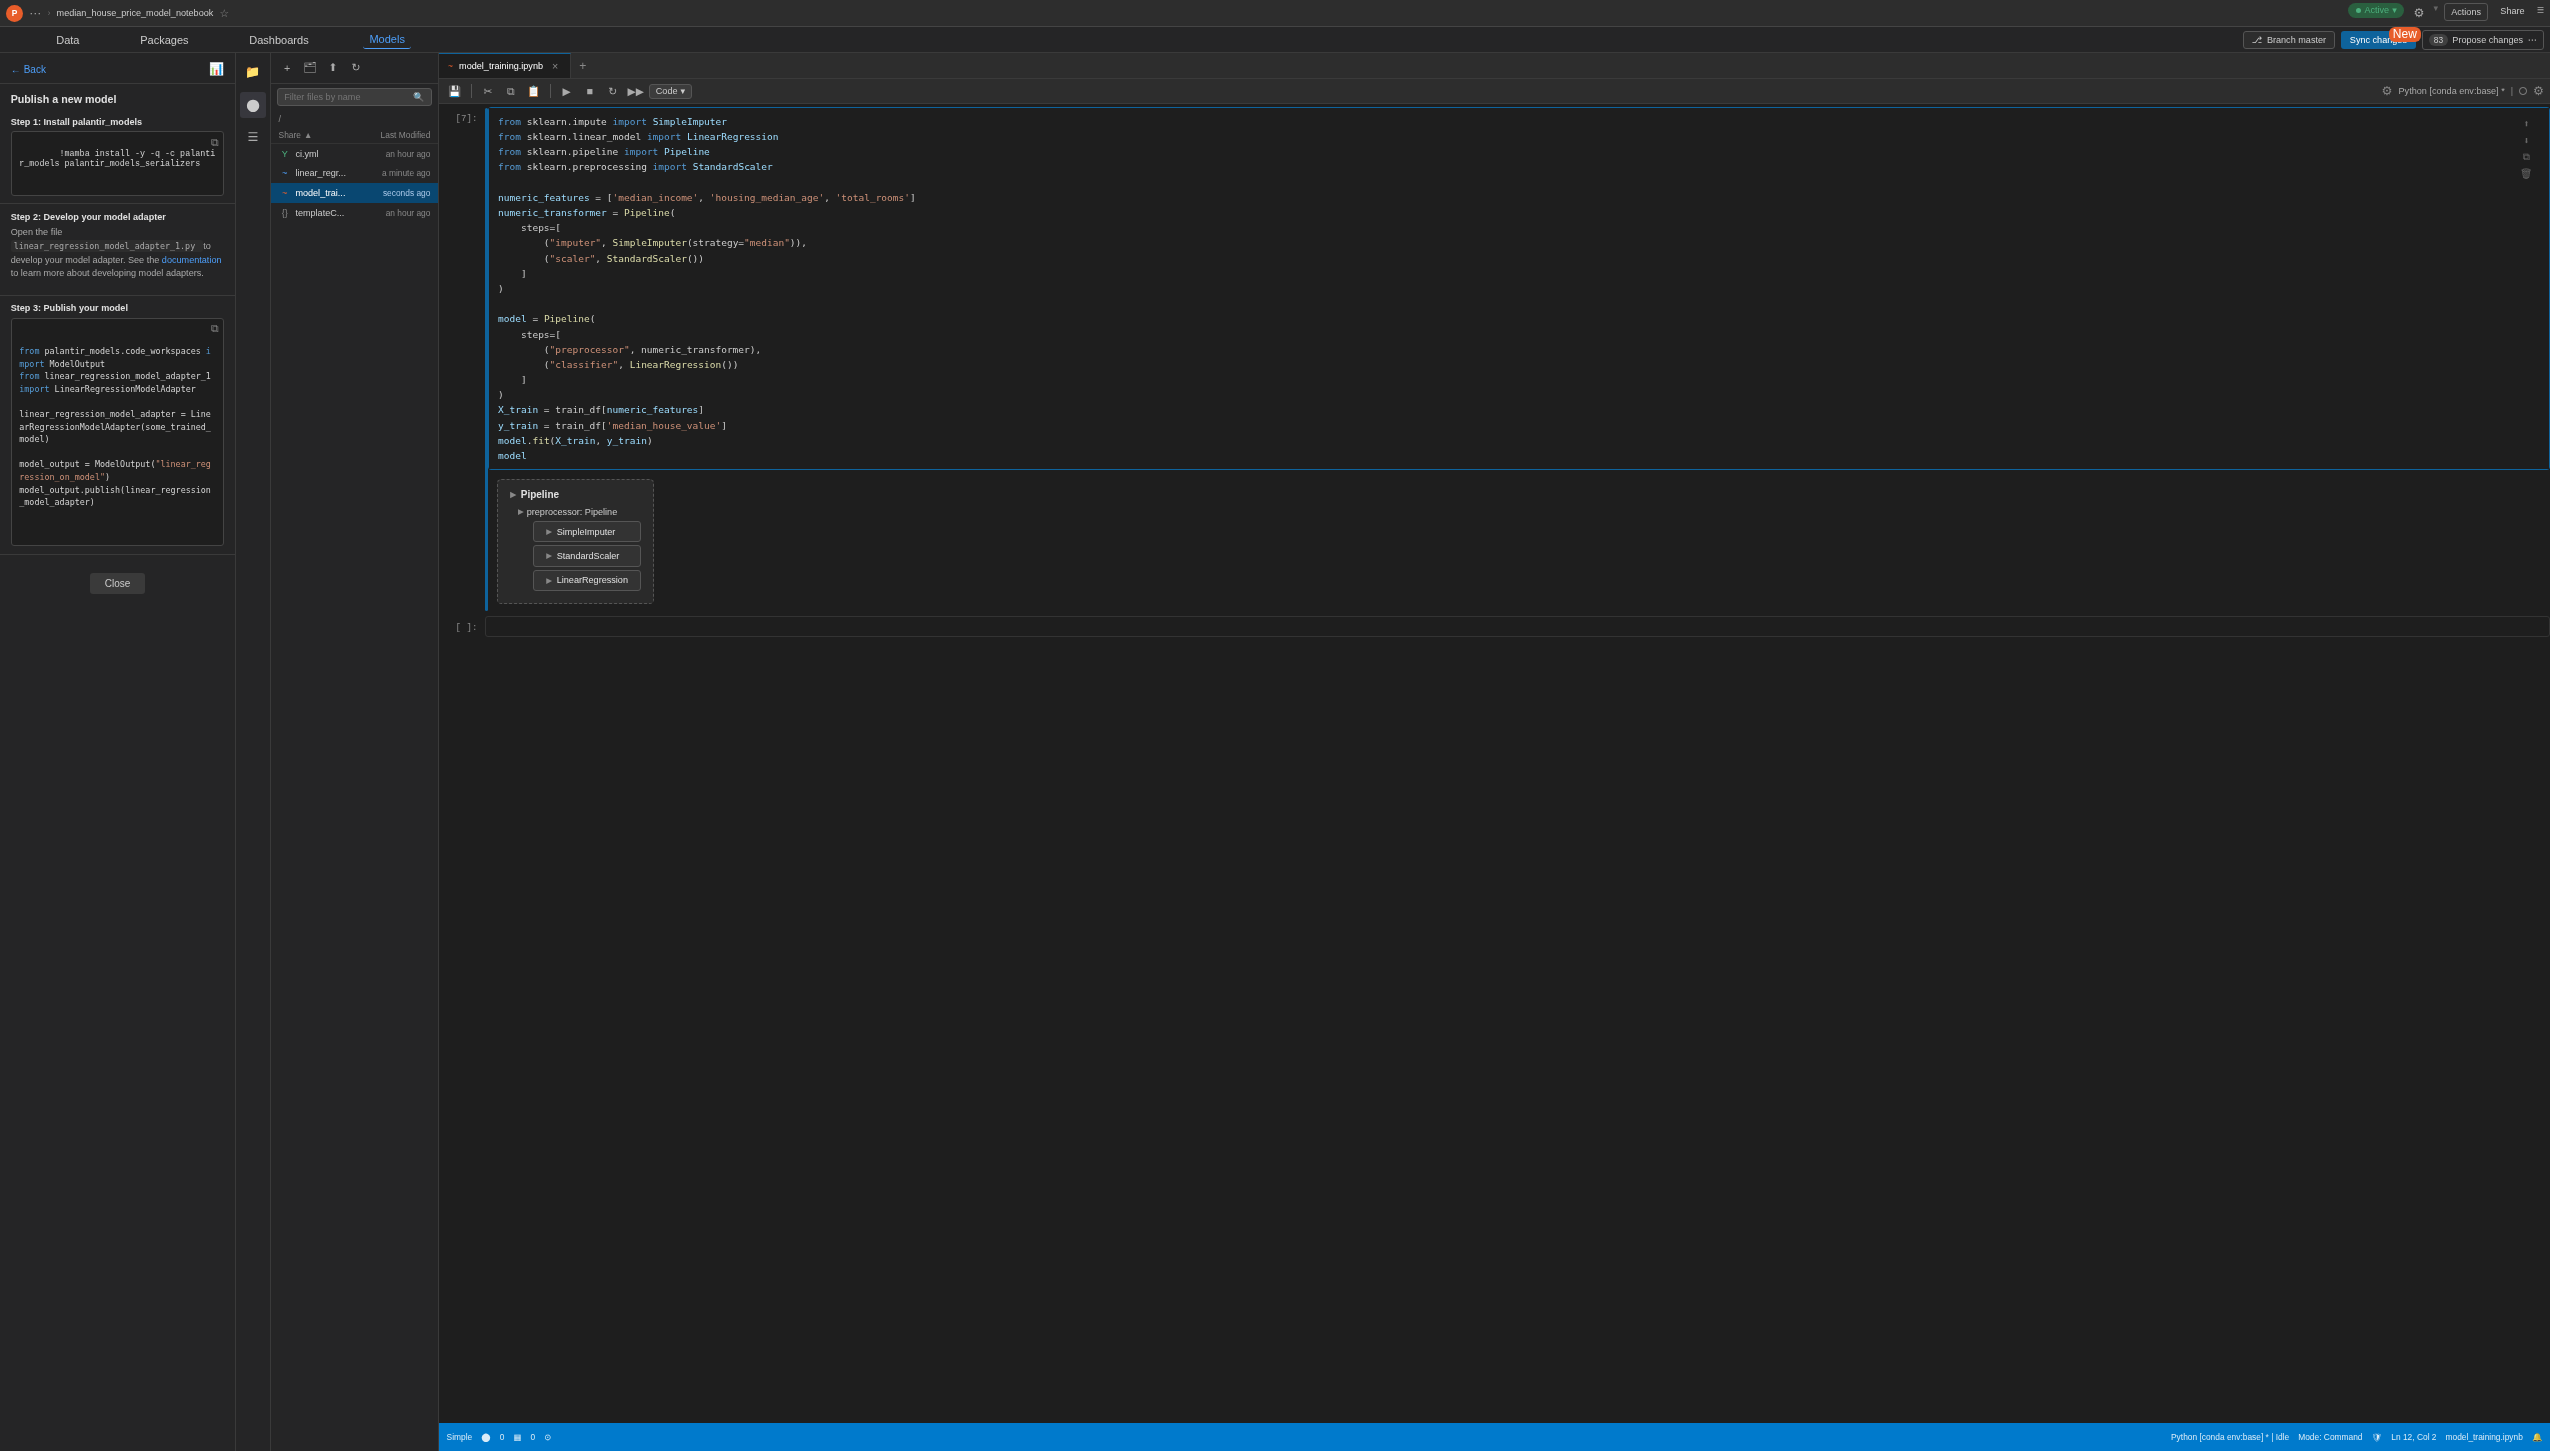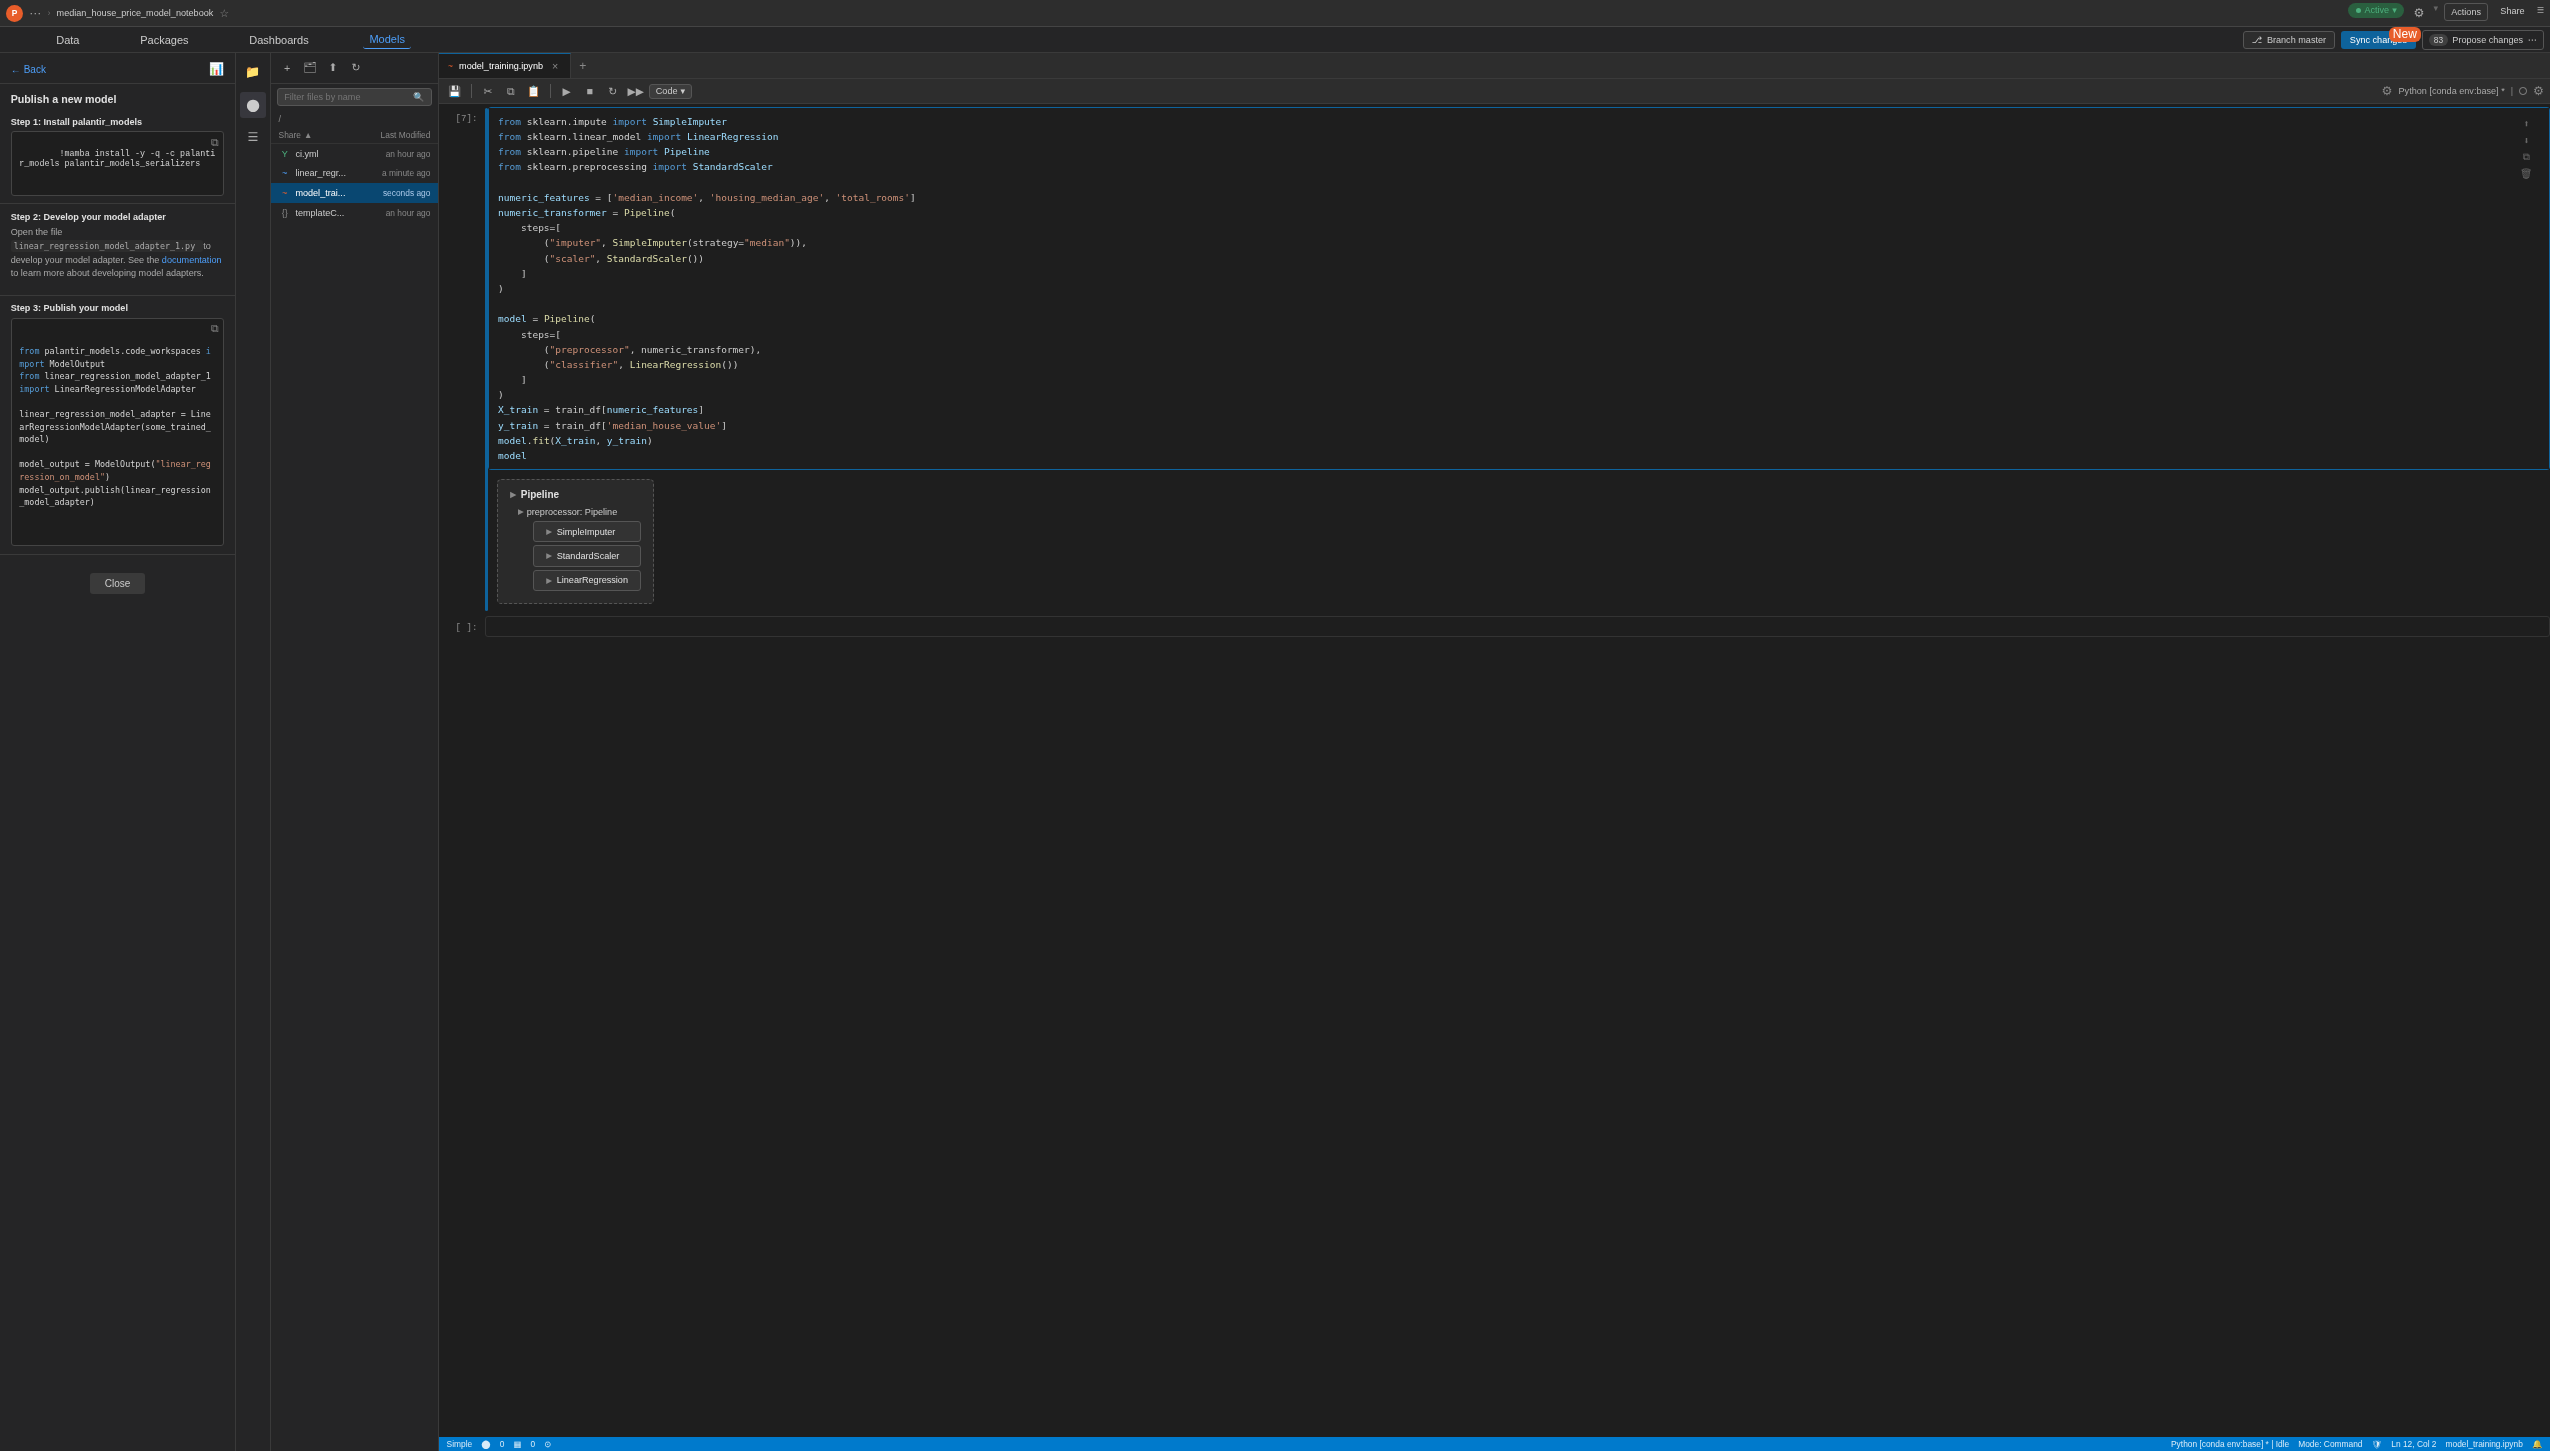--- a/index.html
+++ b/index.html
@@ -103,21 +103,21 @@
 
     
     .pipeline-diagram { display: inline-flex; flex-direction: column; align-items: flex-start; border: 0.8px dashed #555; border-radius: 4.6px; padding: 9.1px 12.2px; margin: 3px 0; background: #2a2a2a; }
     .pipeline-title { font-size: 10px; font-weight: bold; color: #e0e0e0; margin-bottom: 6.1px; display: flex; align-items: center; gap: 4.6px; }
     .pipeline-section { margin-left: 7.6px; }
     .pipeline-section-title { font-size: 9.1px; color: #ccc; margin-bottom: 4.6px; display: flex; align-items: center; gap: 3px; }
     .pipeline-box { background: #333; border: 0.8px solid #555; border-radius: 3px; padding: 4.6px 12.2px; font-size: 9.1px; color: #e0e0e0; margin: 3px 0 3px 15.2px; display: flex; align-items: center; gap: 4.6px; }
     .expand-arrow { color: #888; font-size: 7.6px; }
 
     
-    .status-bar { display: flex; align-items: center; background: #007acc; height: 14px; padding: 0 7.6px; font-size: 8.4px; color: white; gap: 9.1px; }
+    .status-bar { display: flex; align-items: center; background: #007acc; height: 28px; padding: 0 7.6px; font-size: 8.4px; color: white; gap: 9.1px; }
     .status-bar-right { margin-left: auto; display: flex; align-items: center; gap: 9.1px; }
     .status-bar-item { color: rgba(255,255,255,0.85); display: flex; align-items: center; gap: 3px; cursor: pointer; }
 
     .nb-cell-container { display: flex; }
     .nb-bar { width: 3px; background: #0e639c; align-self: stretch; border-radius: 1.5px; margin: 1.5px 0; }
     .nb-cell-inner { flex: 1; }
     .cell-action-btn { width: 15.2px; height: 15.2px; display: flex; align-items: center; justify-content: center; color: #888; font-size: 10px; cursor: pointer; border-radius: 2.3px; }
   </style>
 </head>
 <body>

